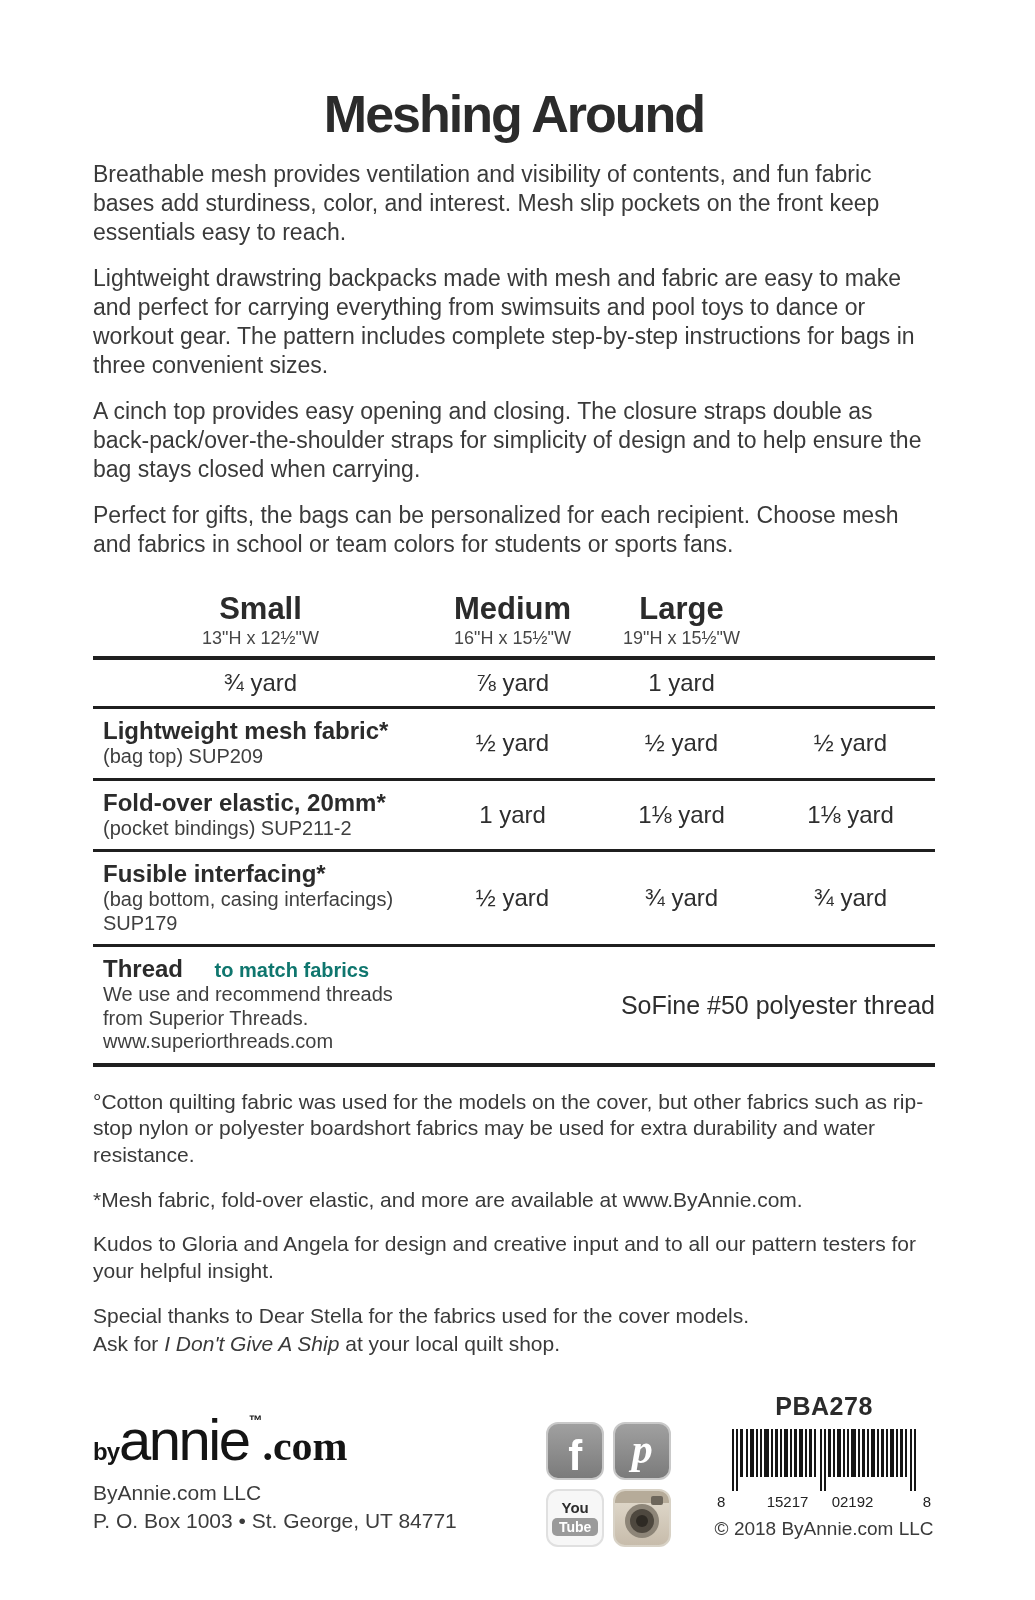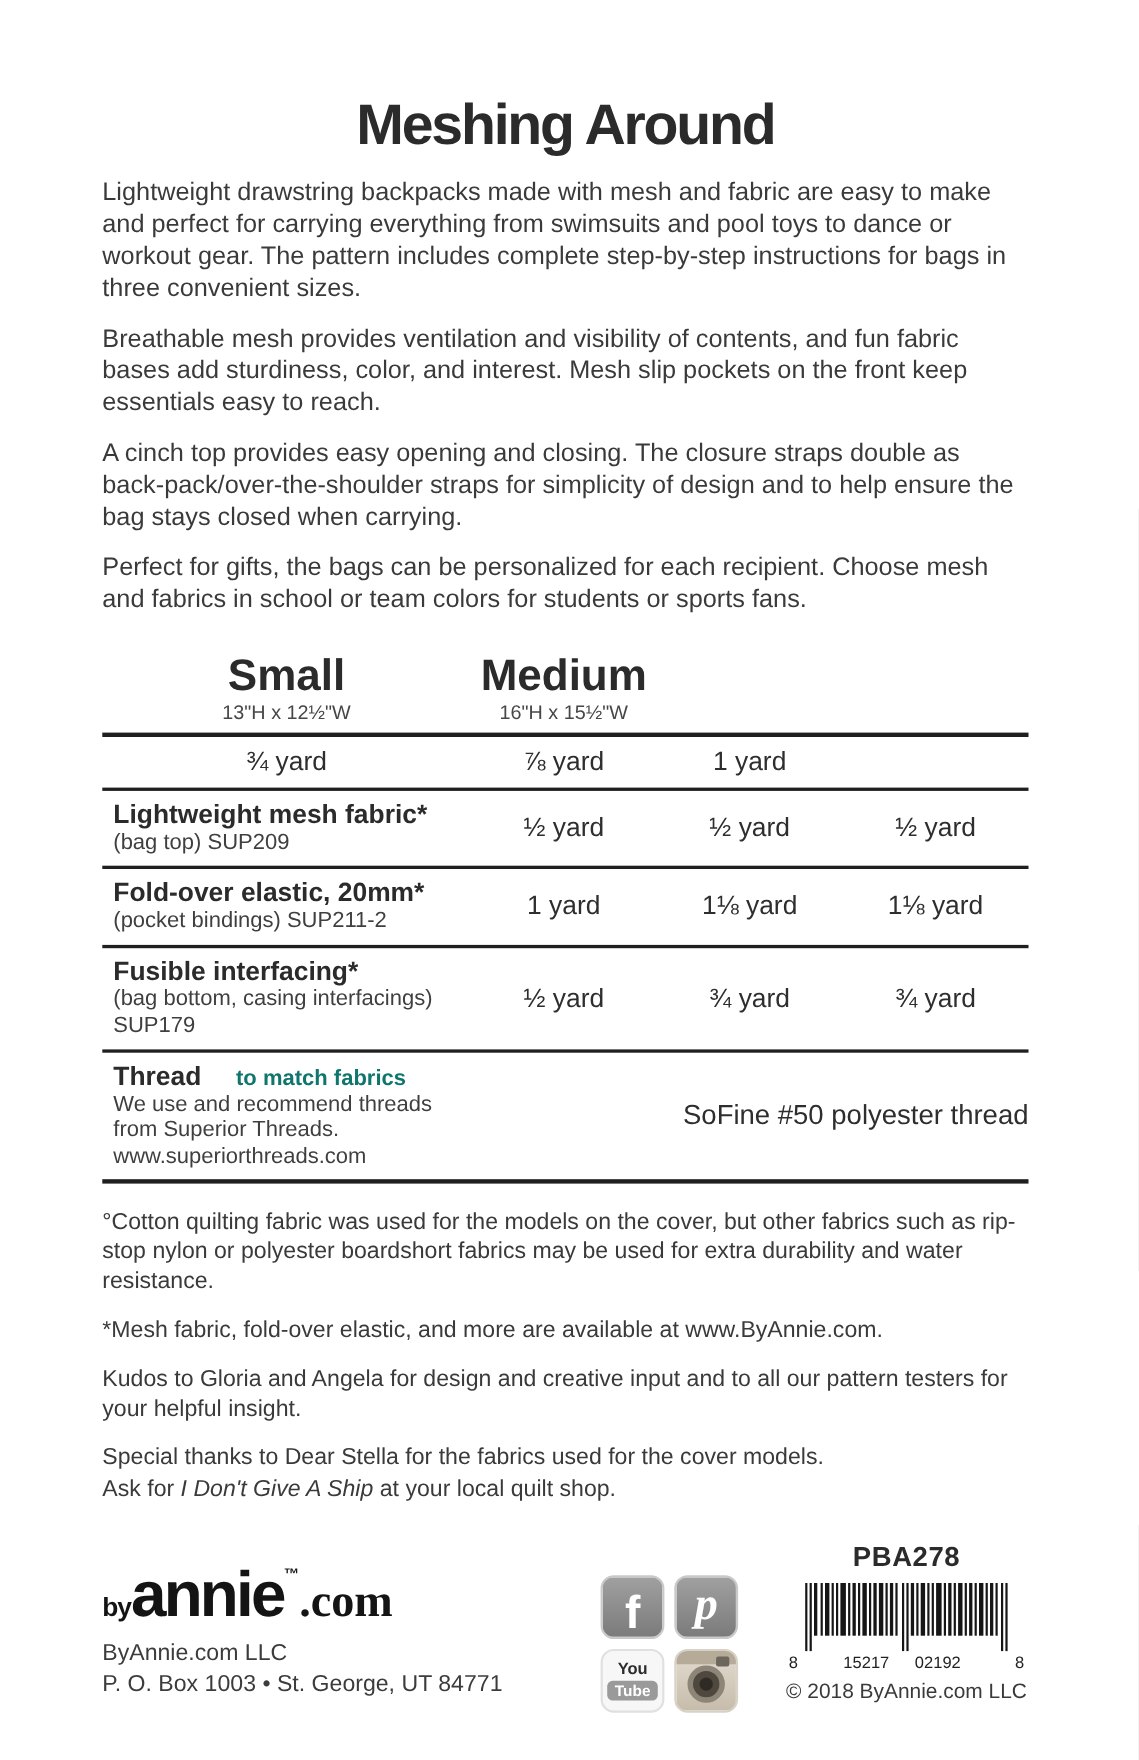--- a/index.html
+++ b/index.html
@@ -15,21 +15,21 @@
   }
   .para{font-size:23px;line-height:1.26;margin:0 0 17px;color:#3a3a3a;}
   
   .tbl{margin-top:34px;}
   .tbl-head{
     display:grid;grid-template-columns:335px 1fr 1fr 1fr;
     border-bottom:4px solid #1f1f1f;padding-bottom:7px;align-items:end;
   }
   .tbl-heading{font-size:29px;font-weight:700;color:#2b2b2b;letter-spacing:-0.5px;}
   .colhead{text-align:center;}
-  .colhead .cname{font-size:40px;font-weight:700;color:#2b2b2b;line-height:1.05;}
+  .colhead .cname{font-size:31px;font-weight:700;color:#2b2b2b;line-height:1.05;}
   .colhead .csize{font-size:18px;color:#474747;margin-top:3px;}
   .row{
     display:grid;grid-template-columns:335px 1fr 1fr 1fr;
     border-bottom:3px solid #1f1f1f;padding:9px 0;align-items:center;
   }
   .row.last{border-bottom:4px solid #1f1f1f;}
   .labelcell{padding-left:10px;}
   .rname{font-size:24px;font-weight:700;color:#2b2b2b;line-height:1.12;}
   .rsuffix{font-size:20px;font-weight:700;color:#0f766e;padding-left:26px;}
   .rdesc{font-size:20px;color:#3f3f3f;line-height:1.18;}
@@ -38,21 +38,21 @@
   
   .notes{margin-top:22px;}
   .note{font-size:21px;line-height:1.27;margin:0 0 18px;color:#3a3a3a;}
   .note .it{font-style:italic;}
   .tight{margin-bottom:2px;}
   
   .footer{display:flex;margin-top:14px;}
   .f-left{width:480px;}
   .logo{display:flex;align-items:baseline;margin-top:30px;color:#141414;}
   .logo .by{font-size:24px;font-weight:700;letter-spacing:-1px;}
-  .logo .annie{font-size:58px;font-weight:700;letter-spacing:-2.5px;}
+  .logo .annie{font-size:58px;font-weight:400;letter-spacing:-2.5px;}
   .logo .tm{font-size:14px;font-weight:700;align-self:flex-start;margin-top:6px;}
   .logo .com{font-family:"Liberation Serif","DejaVu Serif",serif;font-size:42px;font-weight:700;}
   .addr{font-size:21px;line-height:1.35;color:#3c3c3c;margin-top:6px;}
   .f-social{
     width:132px;display:grid;grid-template-columns:58px 58px;grid-auto-rows:58px;
     gap:9px;margin-top:46px;margin-right:42px;
   }
   .sicon{width:58px;height:58px;border-radius:12px;display:flex;align-items:center;justify-content:center;}
   .fb,.pin{background:linear-gradient(#a0a0a0,#7b7b7b);border:2px solid #c9c9c9;box-sizing:border-box;}
   .fb span{color:#fff;font-size:42px;font-weight:700;margin-top:10px;}
@@ -80,34 +80,38 @@
   .bdigits .g2{margin-right:26px;}
   .copyr{font-size:19px;line-height:1.3;color:#3a3a3a;margin-top:8px;}
 </style>
 </head>
 <body>
 
 <div class="page">
 
   <h1 class="title">Meshing Around</h1>
 
+  <p class="para">Breathable mesh provides ventilation and visibility of contents, and fun fabric bases add sturdiness, color, and interest. Mesh slip pockets on the front keep essentials easy to reach.</p>
   <p class="para">Lightweight drawstring backpacks made with mesh and fabric are easy to make and perfect for carrying everything from swimsuits and pool toys to dance or workout gear. The pattern includes complete step-by-step instructions for bags in three convenient sizes.</p>
-  <p class="para">Breathable mesh provides ventilation and visibility of contents, and fun fabric bases add sturdiness, color, and interest. Mesh slip pockets on the front keep essentials easy to reach.</p>
   <p class="para">A cinch top provides easy opening and closing. The closure straps double as back-pack/over-the-shoulder straps for simplicity of design and to help ensure the bag stays closed when carrying.</p>
   <p class="para">Perfect for gifts, the bags can be personalized for each recipient. Choose mesh and fabrics in school or team colors for students or sports fans.</p>
 
   <div class="tbl">
     <div class="tbl-head">
       <div class="colhead">
         <div class="cname">Small</div>
         <div class="csize">13"H x 12½"W</div>
       </div>
       <div class="colhead">
         <div class="cname">Medium</div>
         <div class="csize">16"H x 15½"W</div>
+      </div>
+      <div class="colhead">
+        <div class="cname">Large</div>
+        <div class="csize">19"H x 15½"W</div>
       </div>
     </div>
 
     <div class="row">
       <div class="val">¾ yard</div>
       <div class="val">⅞ yard</div>
       <div class="val">1 yard</div>
     </div>
 
     <div class="row">

